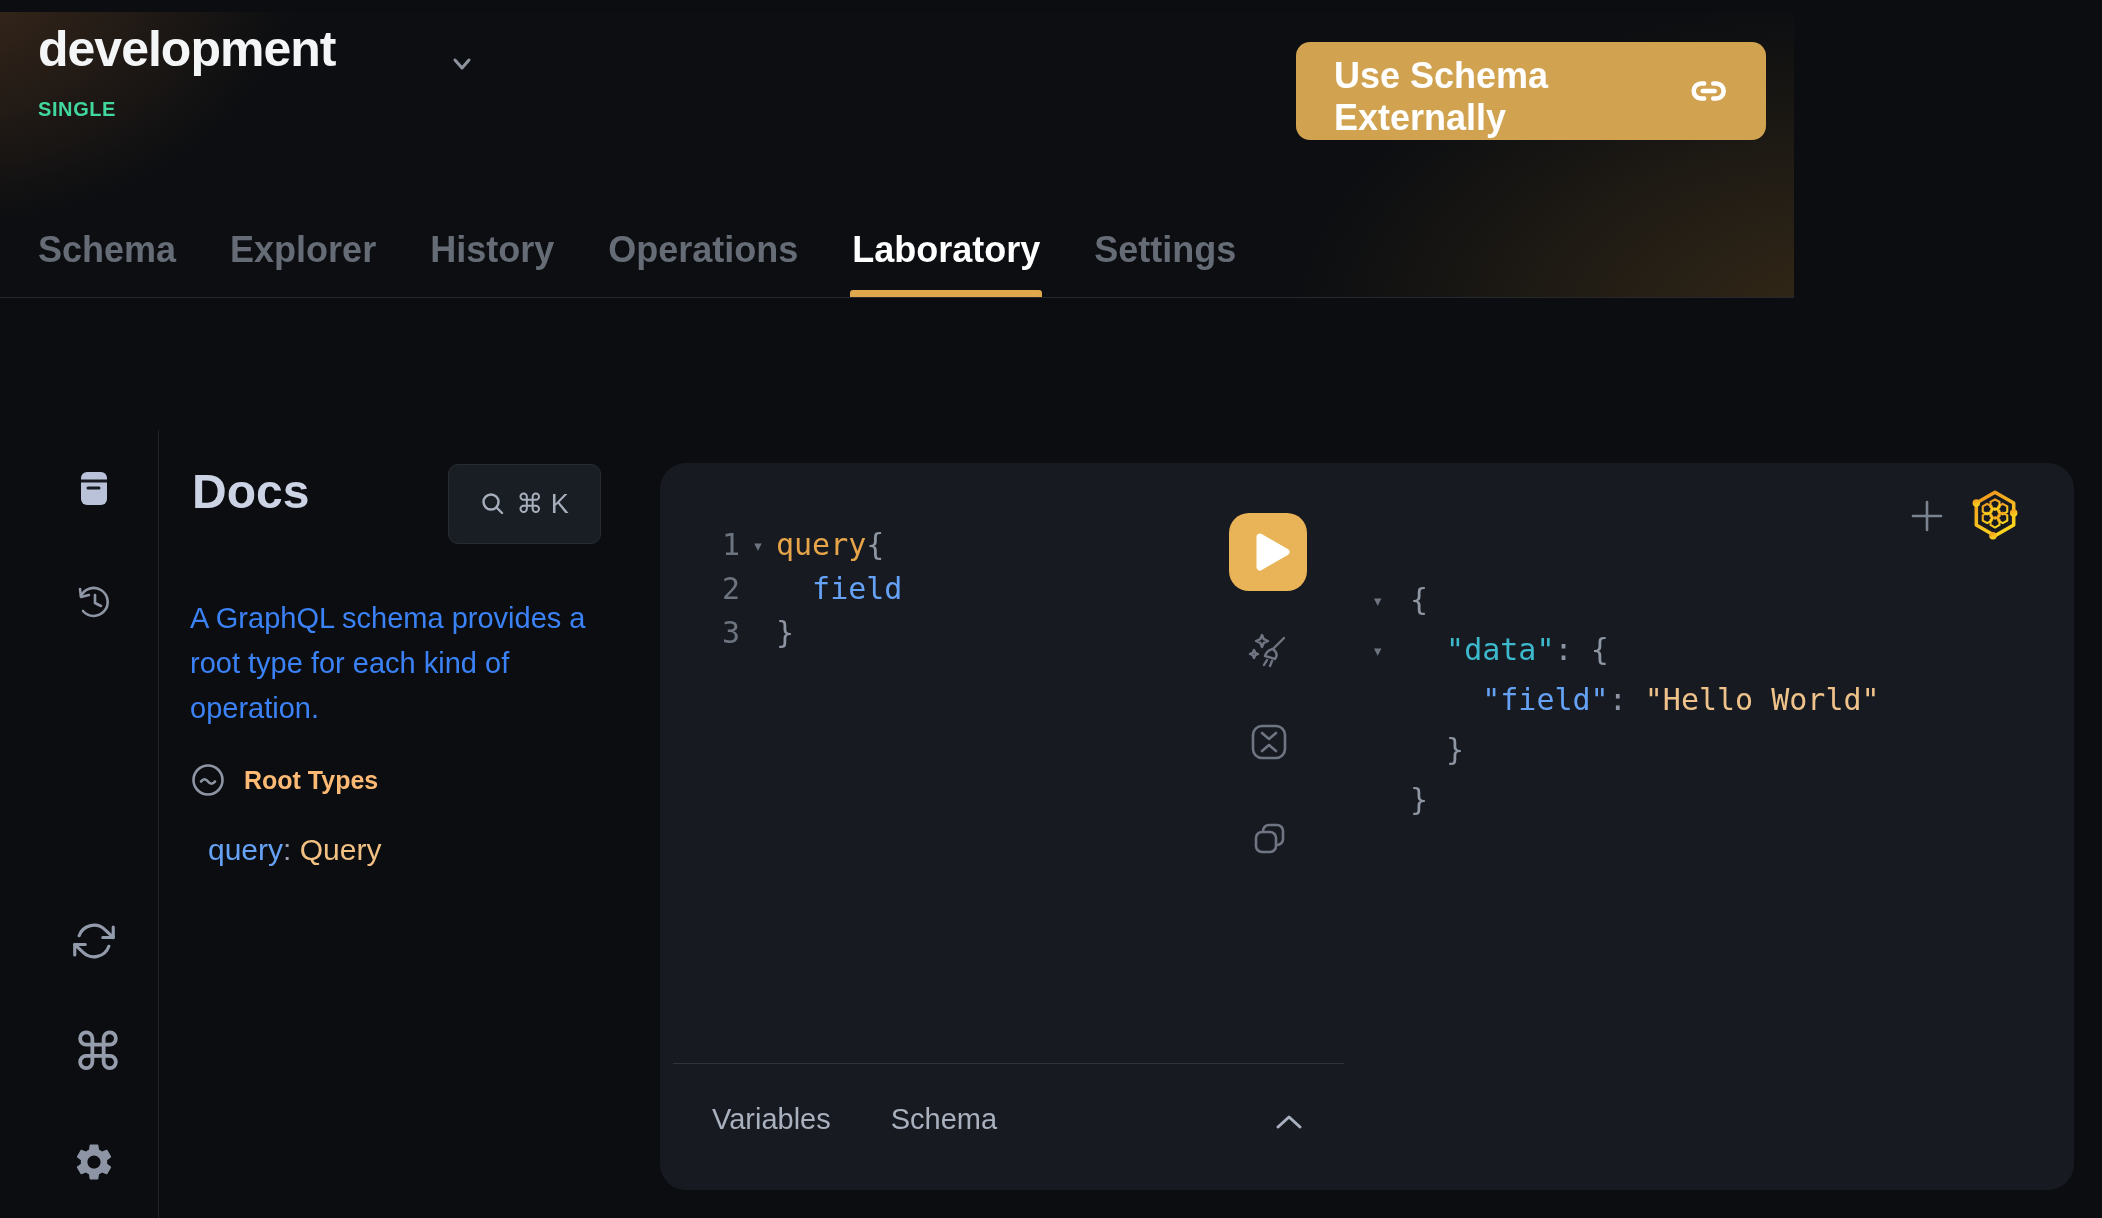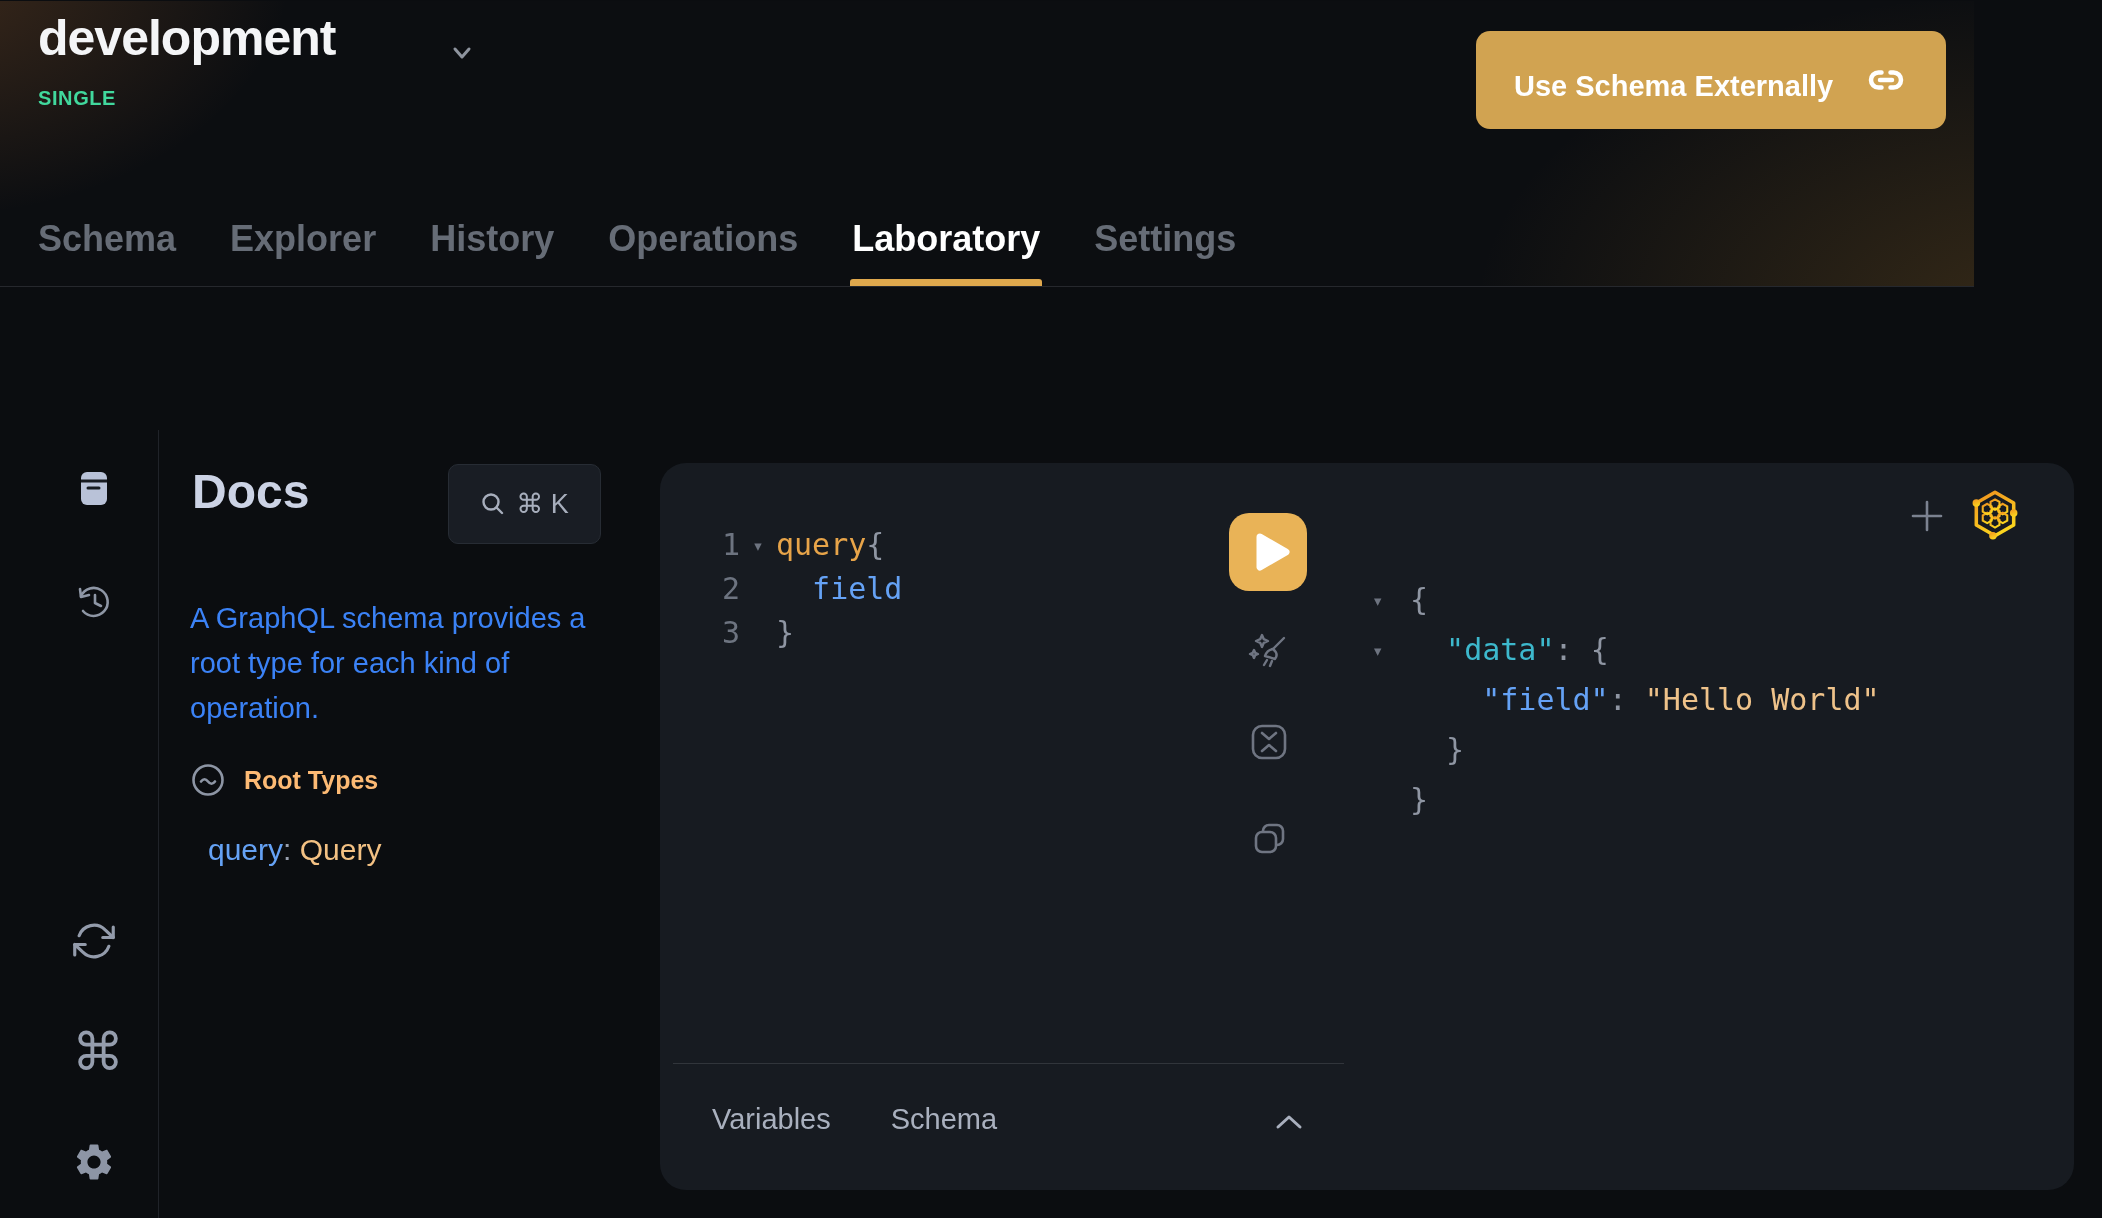--- a/index.html
+++ b/index.html
@@ -1,34 +1,34 @@
 <!DOCTYPE html>
 <html><head>
 <meta charset="utf-8">
 <style>
   html,body{margin:0;padding:0;background:#0b0d10;}
   .screen{position:relative;width:2102px;height:1218px;overflow:hidden;
     font-family:"Liberation Sans",sans-serif;background:#0b0d10;color:#e8eaee;}
 
   
-  .header{position:absolute;left:0;top:1px;width:1974px;height:286px;
+  .header{position:absolute;left:0;top:12px;width:1794px;height:286px;
     background:
       radial-gradient(900px 520px at 103% 110%, rgba(160,112,40,0.28), transparent 62%),
       radial-gradient(560px 380px at -4% -12%, rgba(158,98,48,0.34), transparent 66%),
       #0c0e11;
     border-bottom:1px solid #26282d;box-sizing:border-box;}
   .proj-title{position:absolute;left:38px;top:8px;font-size:50px;font-weight:700;
     letter-spacing:-1px;color:#f4f5f7;}
   .title-chevron{position:absolute;left:448px;top:38px;width:28px;height:28px;cursor:pointer;}
   .env-badge{position:absolute;left:38px;top:86px;font-size:20px;font-weight:700;
     color:#41d89d;letter-spacing:0.6px;}
   .use-schema-btn{position:absolute;right:28px;top:30px;width:470px;height:98px;
     background:#d1a351;border-radius:14px;display:flex;align-items:center;
     justify-content:space-between;padding:0 38px;box-sizing:border-box;cursor:pointer;}
-  .use-schema-btn .lbl{font-size:29px;font-weight:700;color:#ffffff;margin-top:12px;}
+  .use-schema-btn .lbl{font-size:36px;font-weight:700;color:#ffffff;margin-top:12px;}
   .tabs{position:absolute;left:38px;bottom:0;display:flex;gap:54px;}
   .tab{font-size:36px;font-weight:700;color:#666c76;padding-bottom:26px;
     position:relative;cursor:pointer;}
   .tab.active{color:#ffffff;}
   .tab.active::after{content:"";position:absolute;left:-2px;right:-2px;bottom:0;
     height:7px;background:#dfa84d;border-radius:3px 3px 0 0;}
 
   
   .subtitle{position:absolute;left:38px;top:348px;font-size:29px;color:#8c929c;}
 

